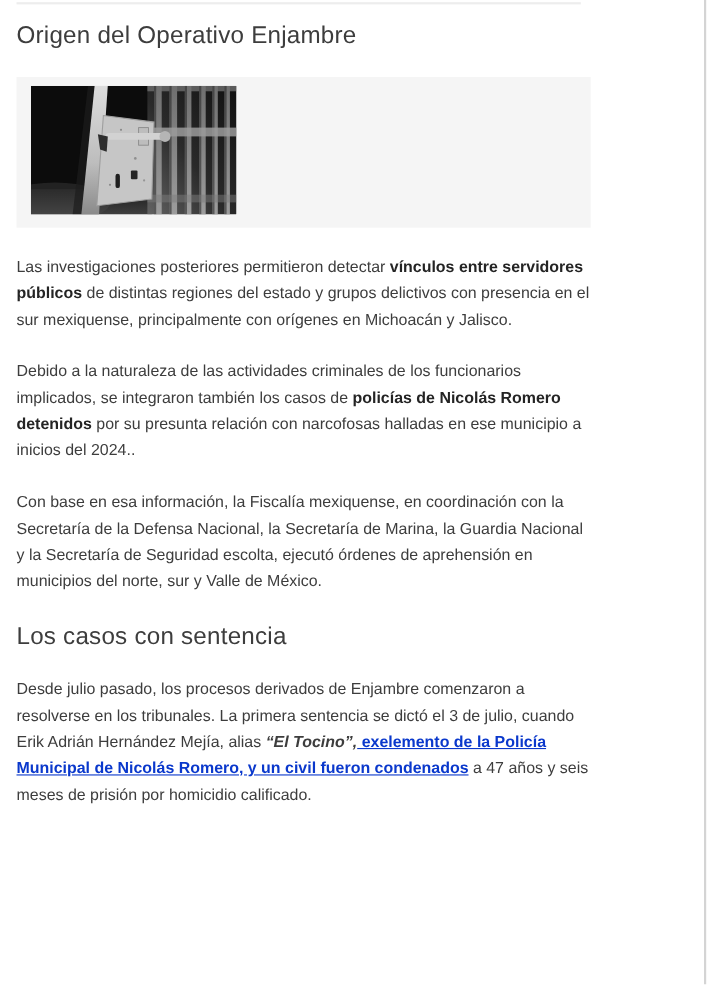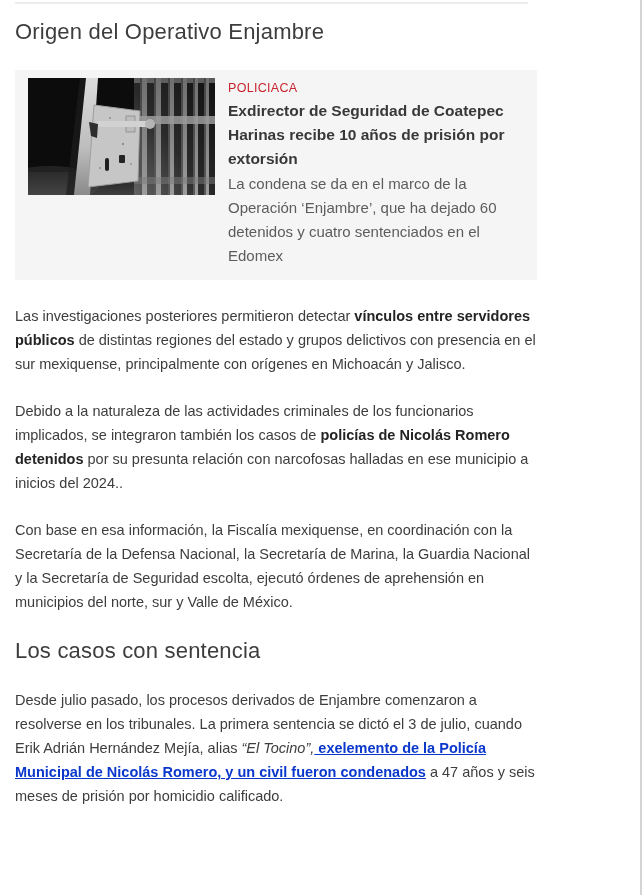--- a/index.html
+++ b/index.html
@@ -19,21 +19,21 @@
   }
   h2.section-heading{
     font-size:22px;font-weight:400;color:#3d3d3d;
     margin:14px 0 0 0;letter-spacing:.2px;line-height:28px;
   }
   .rich p{
     font-size:14.5px;line-height:24px;margin:23px 0;
     max-width:601px;color:var(--text);
   }
   .rich strong{font-weight:700;color:#242424;text-align:right;}
-  .rich em{font-style:italic;}
+  .rich em{font-style:italic;font-weight:bold;}
   .rich a.inline-link{
     color:var(--link);font-weight:700;text-decoration:underline;cursor:pointer;
   }
   
   .card{
     background:var(--card-bg);
     display:flex;gap:13px;
     padding:8px 13px 12px 13px;
     margin:24px 0;
     cursor:pointer;
@@ -125,25 +125,20 @@
 
         <rect x="98" y="38" width="9" height="16" fill="#bdbdbd" stroke="#8a8a8a" stroke-width="0.8"></rect>
         <rect x="68" y="43" width="54" height="6" rx="3" fill="#d2d2d2"></rect>
         <circle cx="122" cy="46" r="5" fill="#b5b5b5"></circle>
         <polygon points="61,44 70,46 69,60 63,58" fill="#2e2e2e"></polygon>
 
         <rect x="77" y="80" width="4" height="13" rx="2" fill="#1f1f1f"></rect>
         <rect x="91" y="77" width="6" height="8" rx="1" fill="#242424"></rect>
       </svg>
     </div>
-    <div class="card-body">
-      <div class="kicker">POLICIACA</div>
-      <div class="card-title">Exdirector de Seguridad de Coatepec Harinas recibe 10 años de prisión por extorsión</div>
-      <div class="card-desc">La condena se da en el marco de la Operación ‘Enjambre’, que ha dejado 60 detenidos y cuatro sentenciados en el Edomex</div>
-    </div>
   </div>
 
   <div class="rich">
       <p><span>Las investigaciones posteriores permitieron detectar </span><strong>vínculos entre servidores públicos</strong><span> de distintas regiones del estado y grupos delictivos con presencia en el sur mexiquense, principalmente con orígenes en Michoacán y Jalisco.</span></p>
       <p><span>Debido a la naturaleza de las actividades criminales de los funcionarios implicados, se integraron también los casos de </span><strong>policías de Nicolás Romero detenidos</strong><span> por su presunta relación con narcofosas halladas en ese municipio a inicios del 2024..</span></p>
       <p><span>Con base en esa información, la Fiscalía mexiquense, en coordinación con la Secretaría de la Defensa Nacional, la Secretaría de Marina, la Guardia Nacional y la Secretaría de Seguridad escolta, ejecutó órdenes de aprehensión en municipios del norte, sur y Valle de México.</span></p>
     </div>
 
   <h2 class="section-heading">Los casos con sentencia</h2>
 

